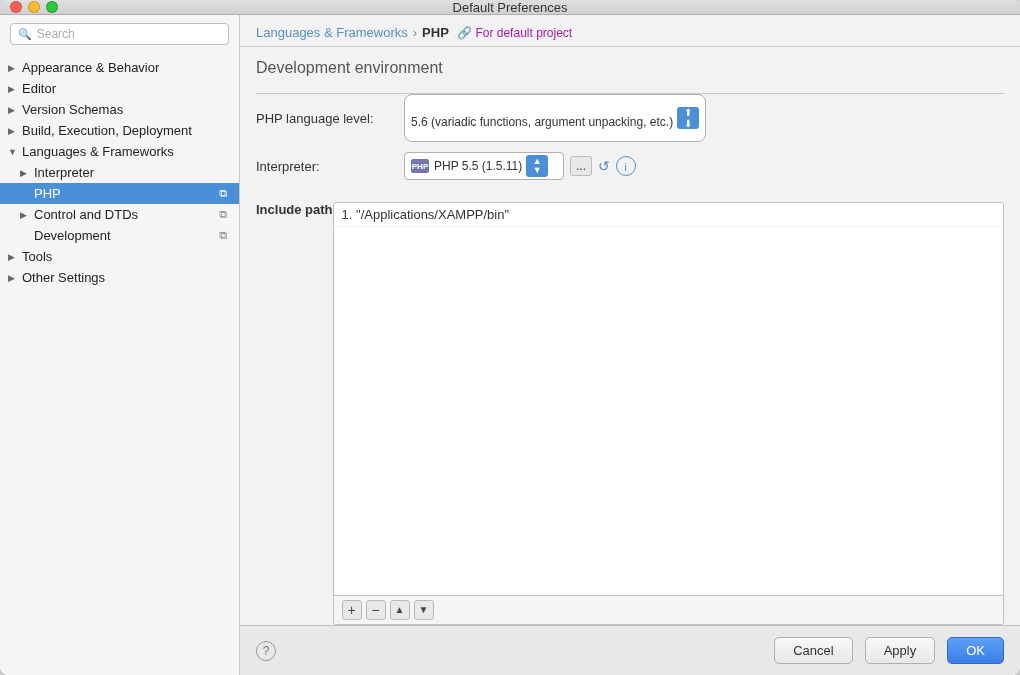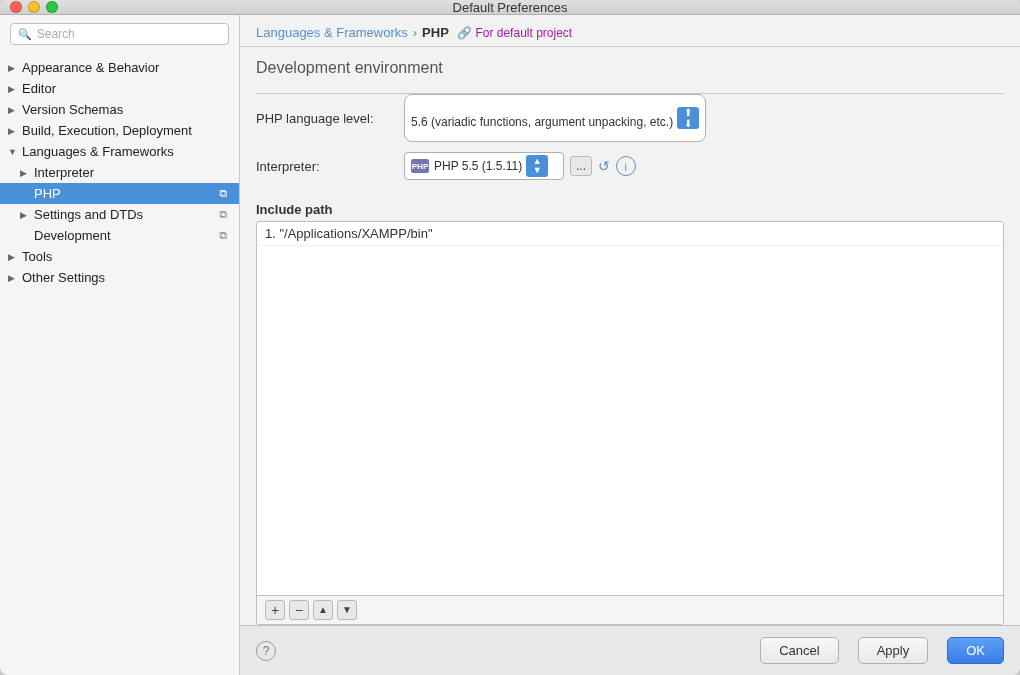--- a/index.html
+++ b/index.html
@@ -273,21 +273,21 @@
       color: #5a8fc3;
       font-size: 14px;
       cursor: pointer;
     }
 
     
     .include-section {
       padding: 0 16px;
       flex: 1;
       display: flex;
-      flex-direction: column;
+      flex-direction: row;
       min-height: 0;
     }
     .include-label {
       font-size: 13px;
       font-weight: 600;
       color: #333;
       margin-bottom: 4px;
     }
     .include-list-container {
       flex: 1;
@@ -345,21 +345,21 @@
       display: flex;
       align-items: center;
       justify-content: center;
       color: #777;
       font-size: 12px;
       cursor: pointer;
     }
     .bottom-actions {
       margin-left: auto;
       display: flex;
-      gap: 19px;
+      gap: 12px;
     }
     .btn {
       padding: 5px 18px;
       border-radius: 5px;
       font-size: 13px;
       cursor: pointer;
       border: 1px solid #b0b0b0;
     }
     .btn-default {
       background: linear-gradient(to bottom, #f8f8f8, #e8e8e8);
@@ -428,21 +428,21 @@
         </div>
 
         <div class="tree-item item-indent-1 selected">
           <span class="tree-arrow"></span>
           <span>PHP</span>
           <span class="item-icon" style="margin-left:auto;">⧉</span>
         </div>
 
         <div class="tree-item item-indent-1">
           <span class="tree-arrow">▶</span>
-          <span>Settings and DTDs</span>
+          <span>Control and DTDs</span>
           <span class="item-icon" style="margin-left:auto;">⧉</span>
         </div>
 
         <div class="tree-item item-indent-1">
           <span class="tree-arrow"></span>
           <span>Development</span>
           <span class="item-icon" style="margin-left:auto;">⧉</span>
         </div>
 
         <div class="tree-item">

